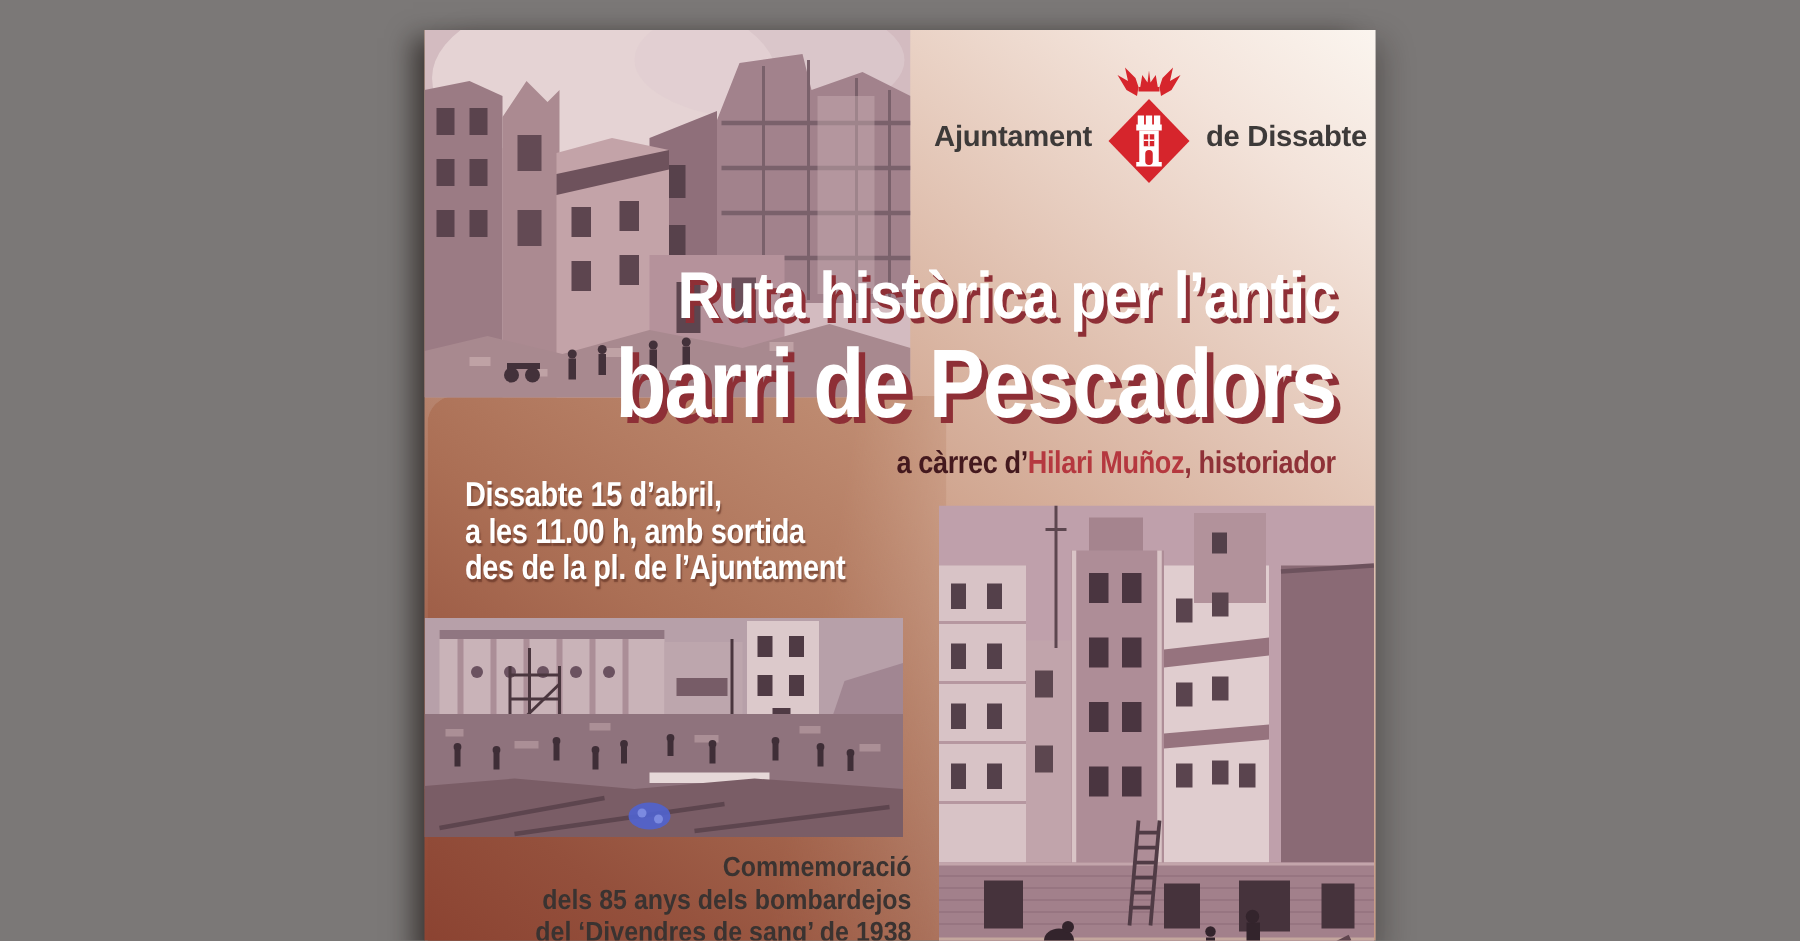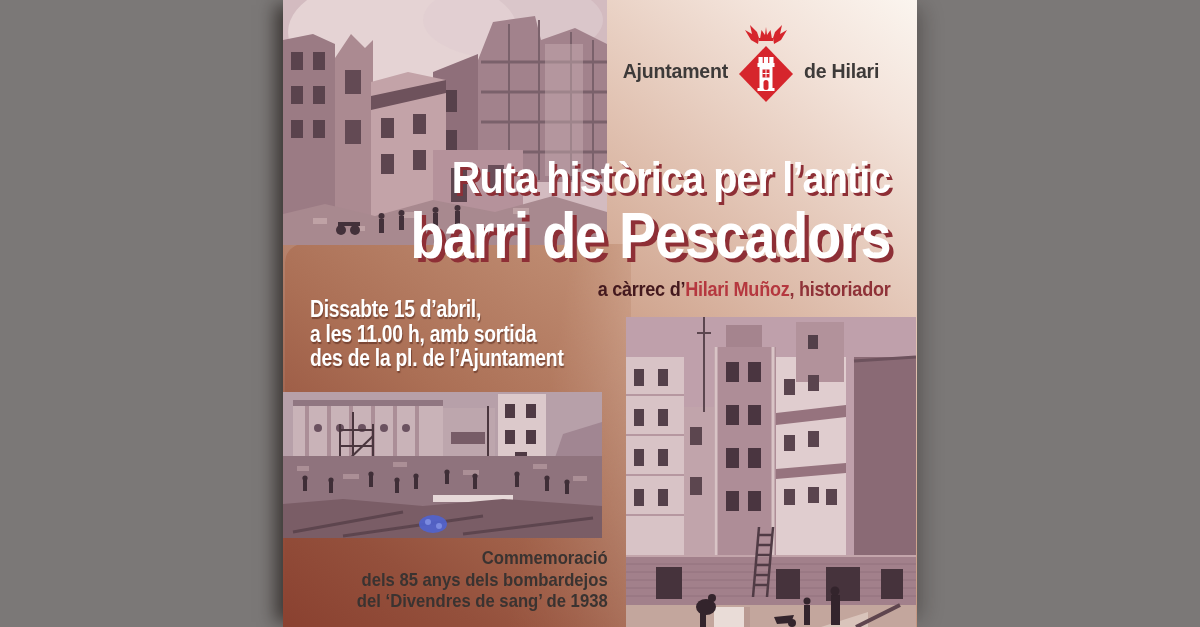--- a/index.html
+++ b/index.html
@@ -1,21 +1,21 @@
 <!DOCTYPE html>
 <html><head>
 <meta charset="utf-8">
 <style>
   html,body{margin:0;padding:0;}
   body{
     width:1200px;height:627px;overflow:hidden;
     font-family:"Liberation Sans",sans-serif;
     background:linear-gradient(90deg,#767472 0%,#7d7b79 30%,#7b7978 70%,#787675 100%);
   }
-  .stage{position:relative;width:1200px;height:509px;}
+  .stage{position:relative;width:1200px;height:509px;margin-top:20px;}
   .poster{
     position:absolute;left:283px;top:0;width:634px;height:627px;overflow:hidden;
     background:linear-gradient(218deg,#fbf5ef 0%,#f3e3da 12%,#e2c4b4 30%,#d0a58f 48%,#bb8a74 62%,#a96f59 76%,#964f3b 90%,#8a4130 100%);
     box-shadow:-13px 0 16px -5px rgba(25,18,14,.62), 13px 0 20px -8px rgba(25,18,14,.32);
   }
   .panel{
     position:absolute;left:2px;top:244px;width:346px;height:383px;
     border-top-left-radius:18px;
     background:linear-gradient(215deg,#c39278 0%,#ab6f55 45%,#94503c 78%,#8a4130 100%);
     -webkit-mask-image:linear-gradient(100deg,#000 70%,rgba(0,0,0,0) 97%);
@@ -361,21 +361,21 @@
         </g>
         <g fill="#d6252c">
           <rect x="24.5" y="47.5" width="7" height="8"></rect>
           <rect x="25.5" y="58" width="5" height="10" rx="2.5"></rect>
         </g>
         <g stroke="#ffffff" stroke-width="1">
           <line x1="24.5" y1="51.5" x2="31.5" y2="51.5"></line>
           <line x1="28" y1="47.5" x2="28" y2="55.5"></line>
         </g>
       </svg>
-      <span class="txt txt-r" style="color: rgb(61, 58, 57);">de Hilari</span>
+      <span class="txt txt-r" style="color: rgb(61, 58, 57);">de Dissabte</span>
     </div>
 
     <div class="title title-1" style="color: rgb(255, 255, 255); --shadow-col: #8e2f36;">Ruta històrica per l’antic</div>
     <div class="title title-2" style="color: rgb(255, 255, 255); --shadow-col: #8e2f36;">barri de Pescadors</div>
 
     <div class="byline">
       <span style="color: rgb(68, 25, 30);">a càrrec d’</span><span style="color: rgb(181, 56, 63);">Hilari Muñoz</span><span style="color: rgb(143, 50, 56);">, historiador</span>
     </div>
 
     <div class="schedule" style="color: rgb(255, 255, 255);">

